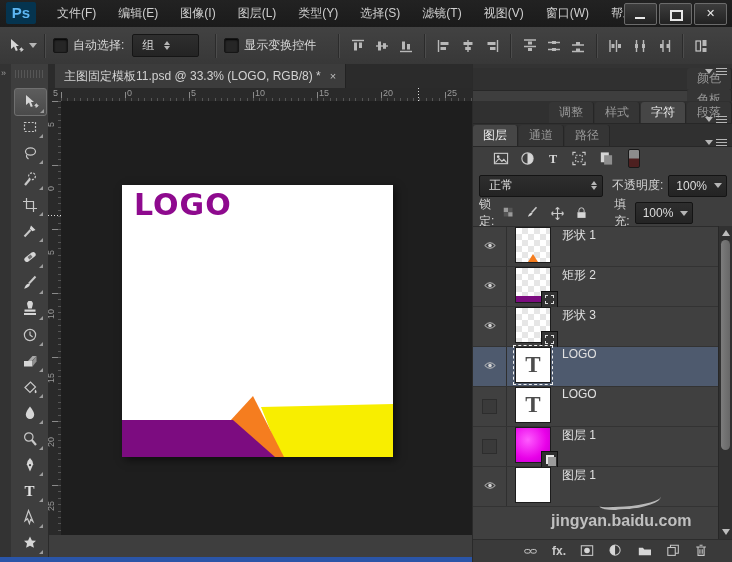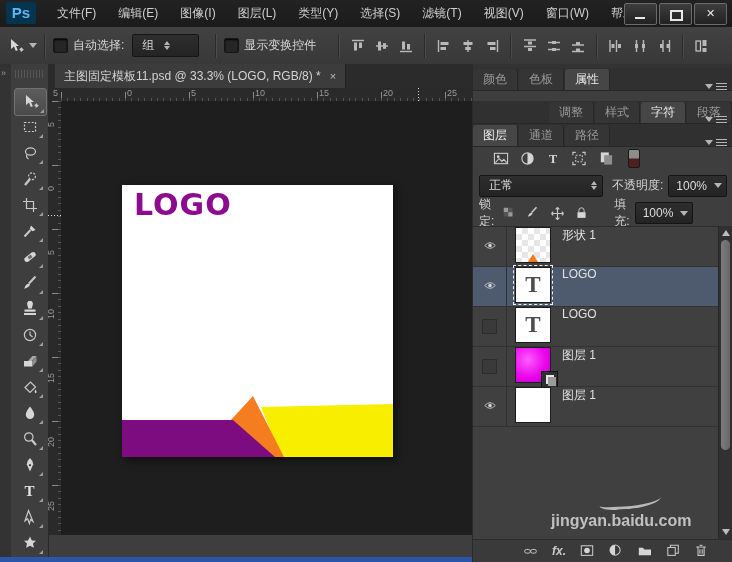--- a/index.html
+++ b/index.html
@@ -133,21 +133,21 @@
   .badge.smart .pg{width:8px;height:9px;background:#e8e8e8;position:relative;}
   .badge.smart .pg::after{content:"";position:absolute;left:2px;top:2px;width:8px;height:9px;background:#9b9b9b;}
   .lname{margin-left:11px;color:#e0e0e0;font-size:12px;white-space:nowrap;}
   .scrollbar{position:absolute;right:0;top:162px;width:14px;height:313px;background:#313131;border-left:1px solid #272727;}
   .scroll-thumb{position:absolute;left:2px;top:14px;width:9px;height:210px;background:linear-gradient(90deg,#7c7c7c,#676767);border-radius:5px;}
   .scroll-up,.scroll-dn{position:absolute;left:3px;width:0;height:0;border-left:4px solid transparent;border-right:4px solid transparent;}
   .scroll-up{top:4px;border-bottom:6px solid #bdbdbd;}
   .scroll-dn{bottom:4px;border-top:6px solid #bdbdbd;}
   .layers-footer{position:absolute;left:0;top:475px;width:260px;height:23px;background:#3a3a3a;border-top:1px solid #2c2c2c;
                  display:flex;align-items:center;justify-content:flex-end;gap:13px;padding-right:24px;box-sizing:border-box;}
-  .fx-label{color:#c9c9c9;font-size:12px;font-style:italic;font-weight:bold;}
+  .fx-label{color:#c9c9c9;font-size:12px;font-weight:bold;}
   .watermark{position:absolute;left:78px;top:448px;color:rgba(215,215,215,.85);font-size:16px;font-weight:bold;white-space:nowrap;}
   .watermark .swoosh{position:absolute;left:48px;top:-20px;width:62px;height:14px;border-bottom:3px solid rgba(215,215,215,.8);
                      border-radius:0 0 60% 30%;transform:rotate(-4deg);}
   svg{display:block;}
 </style>
 </head>
 <body>
 
 <div class="win">
 
@@ -500,21 +500,21 @@
       <div class="shape" id="shape-purple" style="background: rgb(124, 12, 128); clip-path: polygon(0px 235px, 111px 235px, 153px 272px, 0px 272px);"></div>
     </div>
   </div>
 
   <div class="abs bluestrip"></div>
 
   <div class="abs rightdock">
     <div class="dock-top">
       <span class="chev">»</span>
     </div>
-    <div class="ptabs" id="ptabs-0" style="top:4px;">
+    <div class="ptabs" id="ptabs-0" style="top:4px;flex-direction:column;">
         <div class="ptab">颜色</div>
         <div class="ptab">色板</div>
         <div class="ptab active">属性</div>
         <span class="pmenu">
           <span class="car"></span>
           <span class="lines"></span>
         </span>
       </div>
     <div class="ptabs" id="ptabs-1" style="top:37px;justify-content:flex-end;">
         <div class="ptab">调整</div>
@@ -630,20 +630,51 @@
               <path d="M1 6 q7 -7.5 14 0 q-7 7.5 -14 0Z" stroke="#c8c8c8" fill="none" stroke-width="1.2"></path>
               <circle cx="8" cy="6" r="2.3" fill="#d6d6d6"></circle>
             </svg>
           </div>
           <div class="thumbwrap">
             <div class="thumb checker"></div>
             <div class="tovr" style="left: 13px; bottom: 1px; width: 0px; height: 0px; border-left: 5px solid transparent; border-right: 5px solid transparent; border-bottom: 8px solid rgb(245, 125, 31);"></div>
           </div>
           <span class="lname">形状 1</span>
         </div>
+        <div class="lrow">
+          <div class="eyecell">
+            <svg width="16" height="12" viewBox="0 0 16 16" xmlns="http://www.w3.org/2000/svg">
+              <path d="M1 6 q7 -7.5 14 0 q-7 7.5 -14 0Z" stroke="#c8c8c8" fill="none" stroke-width="1.2"></path>
+              <circle cx="8" cy="6" r="2.3" fill="#d6d6d6"></circle>
+            </svg>
+          </div>
+          <div class="thumbwrap">
+            <div class="thumb checker"></div>
+            <div class="tovr" style="left: 1px; bottom: 1px; width: 34px; height: 6px; background: rgb(124, 12, 128);"></div>
+            <div class="badge">
+              <span class="inner"></span>
+            </div>
+          </div>
+          <span class="lname">矩形 2</span>
+        </div>
+        <div class="lrow">
+          <div class="eyecell">
+            <svg width="16" height="12" viewBox="0 0 16 16" xmlns="http://www.w3.org/2000/svg">
+              <path d="M1 6 q7 -7.5 14 0 q-7 7.5 -14 0Z" stroke="#c8c8c8" fill="none" stroke-width="1.2"></path>
+              <circle cx="8" cy="6" r="2.3" fill="#d6d6d6"></circle>
+            </svg>
+          </div>
+          <div class="thumbwrap">
+            <div class="thumb checker"></div>
+            <div class="badge">
+              <span class="inner"></span>
+            </div>
+          </div>
+          <span class="lname">形状 3</span>
+        </div>
         <div class="lrow selected">
           <div class="eyecell">
             <svg width="16" height="12" viewBox="0 0 16 16" xmlns="http://www.w3.org/2000/svg">
               <path d="M1 6 q7 -7.5 14 0 q-7 7.5 -14 0Z" stroke="#c8c8c8" fill="none" stroke-width="1.2"></path>
               <circle cx="8" cy="6" r="2.3" fill="#d6d6d6"></circle>
             </svg>
           </div>
           <div class="thumbwrap">
             <div class="thumb text dashed">T</div>
           </div>

